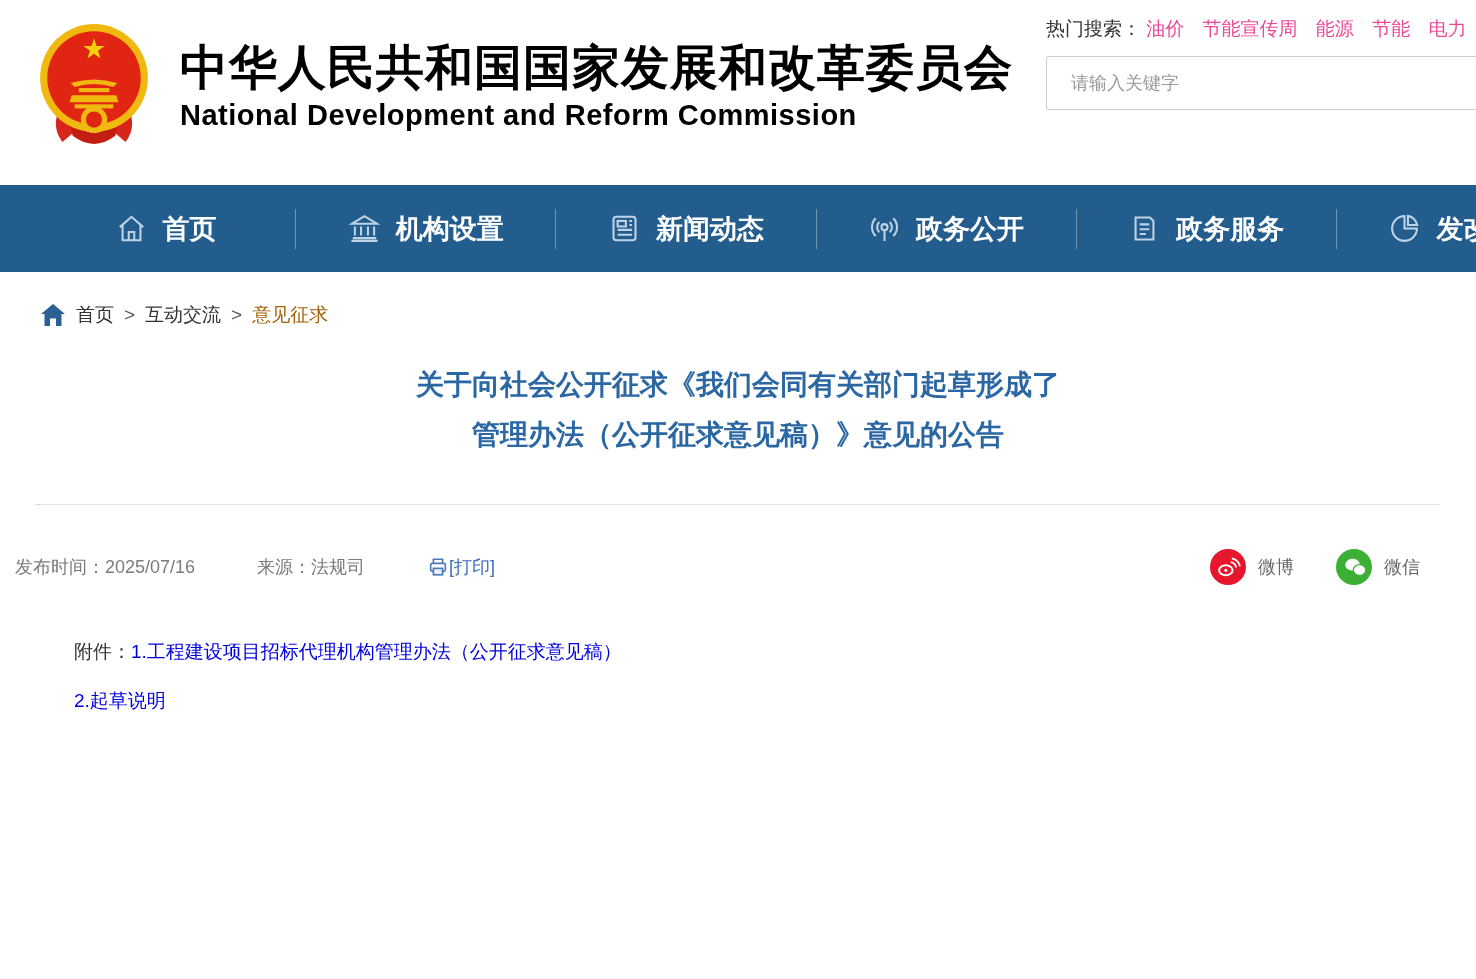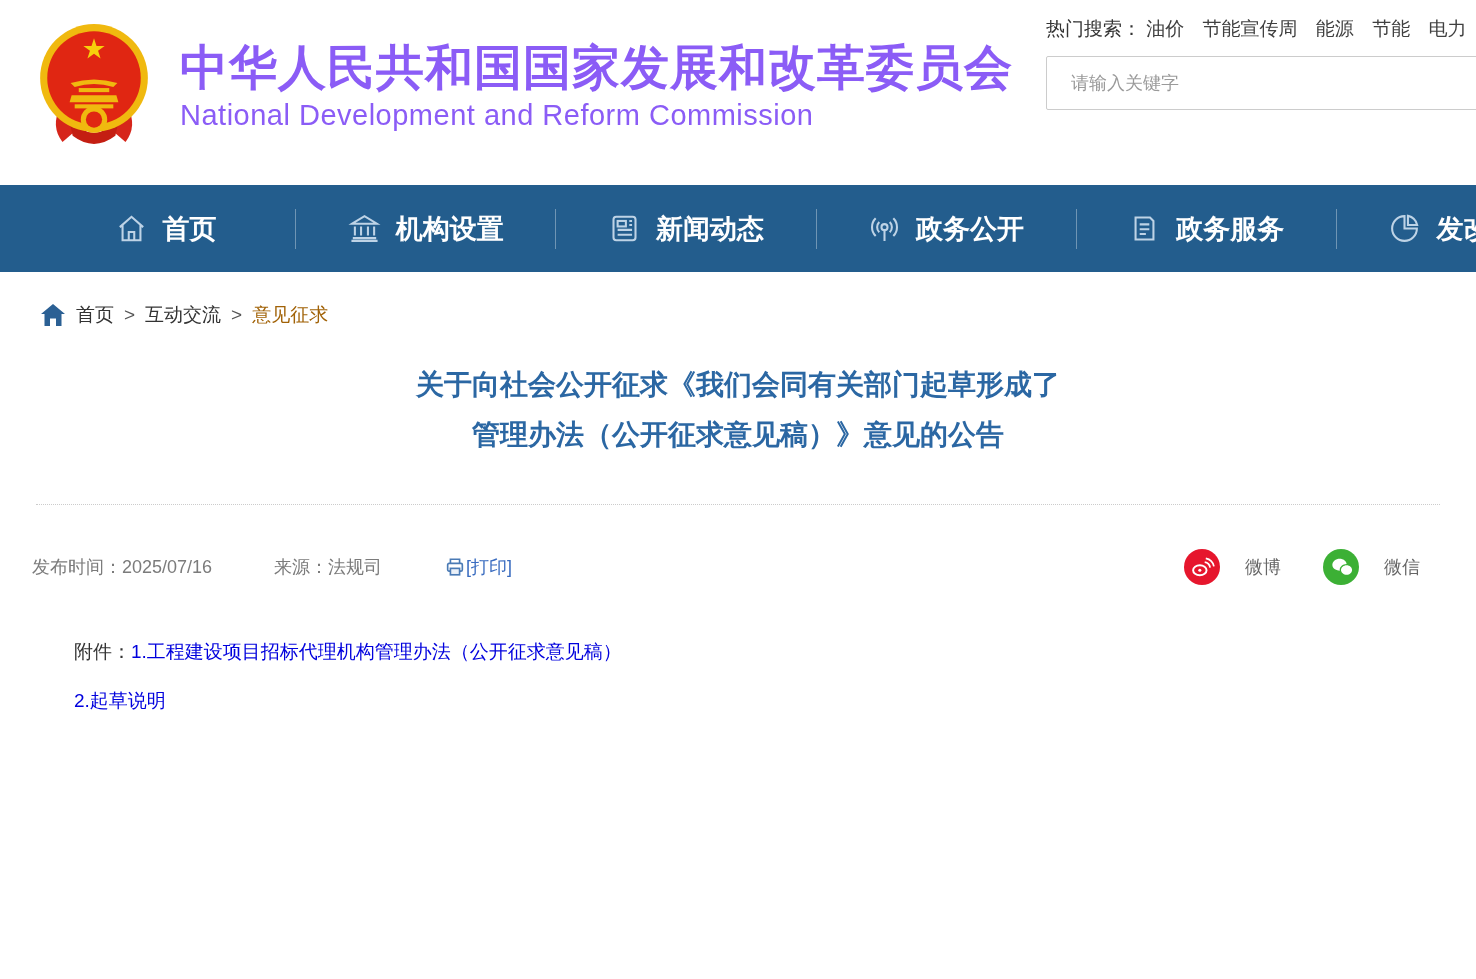--- a/index.html
+++ b/index.html
@@ -3,27 +3,27 @@
 <meta charset="utf-8">
 <style>
   * { margin:0; padding:0; box-sizing:border-box; }
   html,body { background:#fff; }
   body { font-family:"Liberation Sans","DejaVu Sans",sans-serif; }
   .page { position:relative; width:1476px; height:979px; background:#fff; overflow:hidden; }
 
   
   .header { position:relative; height:185px; background:#fff; }
   .emblem { position:absolute; left:38px; top:22px; width:112px; height:124px; }
-  .site-titles { position:absolute; left:180px; top:40px; color:#8b5cf6; }
+  .site-titles { position:absolute; left:180px; top:40px; color:#000000; }
   .site-title-zh { font-size:48px; font-weight:700; letter-spacing:1px; line-height:56px; white-space:nowrap; }
-  .site-title-en { font-size:29px; font-weight:400; letter-spacing:.5px; line-height:34px; margin-top:2px; white-space:nowrap; }
+  .site-title-en { font-size:29px; font-weight:700; letter-spacing:.5px; line-height:34px; margin-top:2px; white-space:nowrap; }
 
   .search-zone { position:absolute; left:1046px; top:16px; width:520px; }
   .hot-search { font-size:19px; color:#333; white-space:nowrap; }
-  .hot-search .term { margin-right:13px; color:#404040; cursor:pointer; }
+  .hot-search .term { margin-right:13px; color:#ec4899; cursor:pointer; }
   .search-input { margin-top:14px; width:520px; height:54px; border:1px solid #ccc; border-radius:2px;
                   font-size:18px; padding-left:24px; color:#333; outline:none;
                   font-family:"Liberation Sans","DejaVu Sans",sans-serif; }
   .search-input::placeholder { color:#9a9a9a; }
 
   
   .nav { height:87px; background:#235d8d; overflow:hidden; }
   .nav-inner { display:flex; align-items:center; height:100%; width:1596px; padding-left:36px; }
   .nav-item { flex:1; display:flex; align-items:center; justify-content:center; gap:15px;
               color:#fff; font-size:27px; font-weight:700; cursor:pointer; white-space:nowrap; height:100%; }
@@ -36,28 +36,28 @@
   .crumb-home { width:26px; height:24px; }
   .crumb-sep { color:#555; }
   .crumb-link { color:#333; cursor:pointer; }
   .crumb-current { color:#a16207; font-weight:400; }
 
   
   .article-title { margin-top:32px; text-align:center; color:#2b67a3; font-weight:700;
                    font-size:28px; line-height:50px; }
   .dotted-divider { margin:44px 36px 0 36px; border-top:1px dotted #ccc; height:0; }
 
-  .meta-row { display:flex; align-items:center; margin:0 56px 0 32px; padding-top:44px;
+  .meta-row { display:flex; align-items:center; margin:0 56px 0 15px; padding-top:44px;
               font-size:18px; color:#7b7b7b; }
   .meta-item { margin-right:62px; white-space:nowrap; }
   .print-group { display:flex; align-items:center; }
   .print-icon { width:22px; height:22px; }
   .print-link { color:#3a6cc0; cursor:pointer; }
   .share-group { margin-left:auto; display:flex; align-items:center; gap:42px; }
-  .share-item { display:flex; align-items:center; gap:25px; color:#666; cursor:pointer; }
+  .share-item { display:flex; align-items:center; gap:12px; color:#666; cursor:pointer; }
   .share-badge { width:36px; height:36px; border-radius:50%; display:flex; align-items:center; justify-content:center; }
   .badge-weibo { background:#e6162d; }
   .badge-wechat { background:#3cb035; }
 
   .article-body { margin:42px 36px 0 36px; font-size:19px; color:#333; line-height:49px; text-align:justify; }
   .article-body p { text-indent:2em; }
   .article-body a, .body-link { color:#0000dd; text-decoration:none; cursor:pointer; }
   .attach-2 { text-indent:5em; }
 </style>
 </head>

